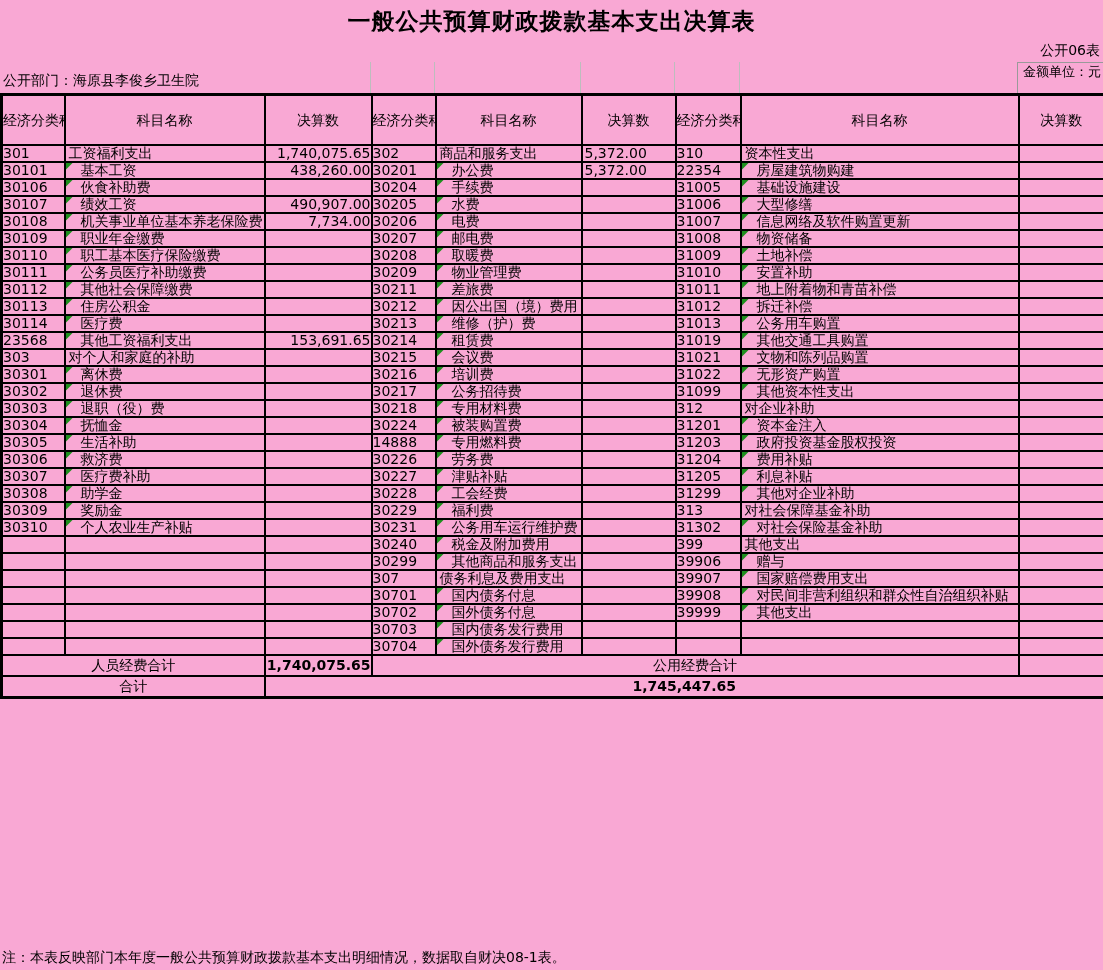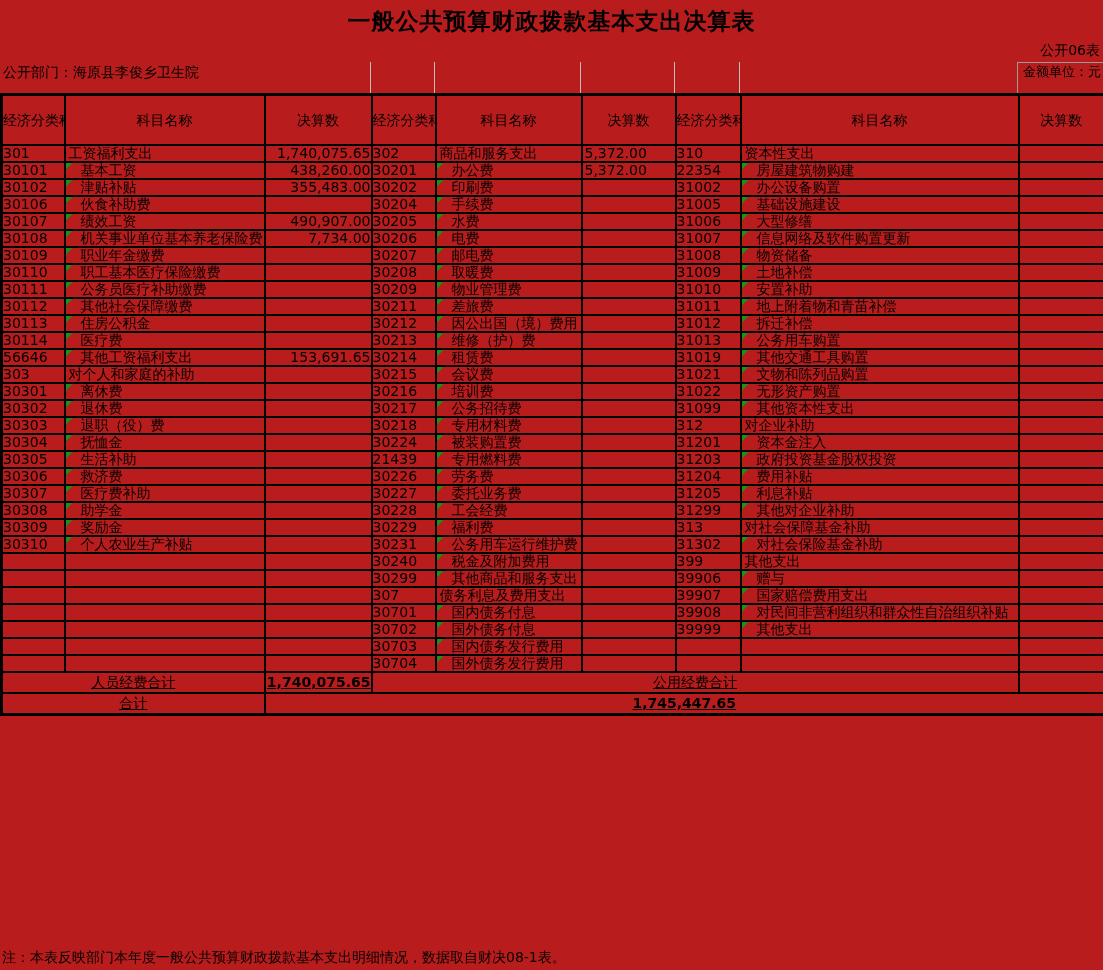--- a/index.html
+++ b/index.html
@@ -1,41 +1,41 @@
 <!DOCTYPE html>
 <html><head>
 <meta charset="utf-8">
 <style>
   html,body{margin:0;padding:0;background:#fff;}
-  .page{position:relative;width:1103px;height:970px;background:#b91c1c;color:#000;
+  .page{position:relative;width:1103px;height:970px;background:#f9a8d4;color:#000;
         font-family:"DejaVu Sans","Liberation Sans",sans-serif;overflow:hidden;}
   .title{position:absolute;top:6px;left:0;width:100%;text-align:center;
          font-size:23px;font-weight:bold;letter-spacing:1px;}
   .sheet-label{position:absolute;top:42px;right:3px;font-size:14px;}
   .meta-band{position:absolute;top:60px;left:0;width:1103px;height:33px;}
   .gridline{position:absolute;top:2px;bottom:0;width:1px;background:#bdbdbd;}
-  .department{position:absolute;left:3px;top:4px;font-size:14px;}
+  .department{position:absolute;left:3px;top:12px;font-size:14px;}
   .unit-box{position:absolute;left:1017px;top:2px;width:86px;height:31px;box-sizing:border-box;
             border-top:1px solid #9a9a9a;border-left:1px solid #9a9a9a;
             font-size:13px;line-height:15px;text-align:right;padding:1px 2px 0 0;}
   table.fin{position:absolute;top:93px;left:0;width:1103px;border-collapse:collapse;
             table-layout:fixed;border:3px solid #000;}
   table.fin td{border:2px solid #000;padding:0;font-size:14px;line-height:15px;
                overflow:hidden;white-space:nowrap;vertical-align:middle;}
   td.hd{text-align:center;height:48px;}
   td.hd-code{white-space:normal;line-height:17px;}
   tr.body-row{height:17px;}
   td.code{padding-left:3px;}
   td.name{position:relative;}
   td.name.l1{padding-left:3px;margin-top:16px;}
   td.name.l2{padding-left:15px;}
   td.val{text-align:right;padding-right:3px;}
   td.val.left{text-align:left;padding-left:2px;padding-right:12px;}
   td.gl{border-left:3px solid #000;}
-  tfoot td{border-top:3px solid #000;text-decoration:underline;}
+  tfoot td{border-top:3px solid #000;}
   tr.sum{height:21px;}
   .sum-label{text-align:center;}
   .bold{font-weight:bold;}
   .center{text-align:center;}
   .marker{position:absolute;left:0;top:0;width:7px;height:7px;
           clip-path:polygon(0 0,100% 0,0 100%);}
   .note{position:absolute;top:949px;left:2px;font-size:14px;}
 </style>
 </head>
 <body>
@@ -96,31 +96,20 @@
           <td class="name l2"><span class="marker" style="background: rgb(30, 143, 30);"></span><span>基本工资</span></td>
           <td class="val">438,260.00</td>
           <td class="code gl">30201</td>
           <td class="name l2"><span class="marker" style="background: rgb(30, 143, 30);"></span><span>办公费</span></td>
           <td class="val left">5,372.00</td>
           <td class="code gl">22354</td>
           <td class="name l2"><span class="marker" style="background: rgb(30, 143, 30);"></span><span>房屋建筑物购建</span></td>
           <td class="val"></td>
         </tr>
         <tr class="body-row">
-          <td class="code">30102</td>
-          <td class="name l2"><span class="marker" style="background: rgb(30, 143, 30);"></span><span>津贴补贴</span></td>
-          <td class="val">355,483.00</td>
-          <td class="code gl">30202</td>
-          <td class="name l2"><span class="marker" style="background: rgb(30, 143, 30);"></span><span>印刷费</span></td>
-          <td class="val"></td>
-          <td class="code gl">31002</td>
-          <td class="name l2"><span class="marker" style="background: rgb(30, 143, 30);"></span><span>办公设备购置</span></td>
-          <td class="val"></td>
-        </tr>
-        <tr class="body-row">
           <td class="code">30106</td>
           <td class="name l2"><span class="marker" style="background: rgb(30, 143, 30);"></span><span>伙食补助费</span></td>
           <td class="val"></td>
           <td class="code gl">30204</td>
           <td class="name l2"><span class="marker" style="background: rgb(30, 143, 30);"></span><span>手续费</span></td>
           <td class="val"></td>
           <td class="code gl">31005</td>
           <td class="name l2"><span class="marker" style="background: rgb(30, 143, 30);"></span><span>基础设施建设</span></td>
           <td class="val"></td>
         </tr>
@@ -206,21 +195,21 @@
           <td class="name l2"><span class="marker" style="background: rgb(30, 143, 30);"></span><span>医疗费</span></td>
           <td class="val"></td>
           <td class="code gl">30213</td>
           <td class="name l2"><span class="marker" style="background: rgb(30, 143, 30);"></span><span>维修（护）费</span></td>
           <td class="val"></td>
           <td class="code gl">31013</td>
           <td class="name l2"><span class="marker" style="background: rgb(30, 143, 30);"></span><span>公务用车购置</span></td>
           <td class="val"></td>
         </tr>
         <tr class="body-row">
-          <td class="code">56646</td>
+          <td class="code">23568</td>
           <td class="name l2"><span class="marker" style="background: rgb(30, 143, 30);"></span><span>其他工资福利支出</span></td>
           <td class="val">153,691.65</td>
           <td class="code gl">30214</td>
           <td class="name l2"><span class="marker" style="background: rgb(30, 143, 30);"></span><span>租赁费</span></td>
           <td class="val"></td>
           <td class="code gl">31019</td>
           <td class="name l2"><span class="marker" style="background: rgb(30, 143, 30);"></span><span>其他交通工具购置</span></td>
           <td class="val"></td>
         </tr>
         <tr class="body-row">
@@ -275,21 +264,21 @@
           <td class="name l2"><span class="marker" style="background: rgb(30, 143, 30);"></span><span>被装购置费</span></td>
           <td class="val"></td>
           <td class="code gl">31201</td>
           <td class="name l2"><span class="marker" style="background: rgb(30, 143, 30);"></span><span>资本金注入</span></td>
           <td class="val"></td>
         </tr>
         <tr class="body-row">
           <td class="code">30305</td>
           <td class="name l2"><span class="marker" style="background: rgb(30, 143, 30);"></span><span>生活补助</span></td>
           <td class="val"></td>
-          <td class="code gl">21439</td>
+          <td class="code gl">14888</td>
           <td class="name l2"><span class="marker" style="background: rgb(30, 143, 30);"></span><span>专用燃料费</span></td>
           <td class="val"></td>
           <td class="code gl">31203</td>
           <td class="name l2"><span class="marker" style="background: rgb(30, 143, 30);"></span><span>政府投资基金股权投资</span></td>
           <td class="val"></td>
         </tr>
         <tr class="body-row">
           <td class="code">30306</td>
           <td class="name l2"><span class="marker" style="background: rgb(30, 143, 30);"></span><span>救济费</span></td>
           <td class="val"></td>
@@ -298,21 +287,21 @@
           <td class="val"></td>
           <td class="code gl">31204</td>
           <td class="name l2"><span class="marker" style="background: rgb(30, 143, 30);"></span><span>费用补贴</span></td>
           <td class="val"></td>
         </tr>
         <tr class="body-row">
           <td class="code">30307</td>
           <td class="name l2"><span class="marker" style="background: rgb(30, 143, 30);"></span><span>医疗费补助</span></td>
           <td class="val"></td>
           <td class="code gl">30227</td>
-          <td class="name l2"><span class="marker" style="background: rgb(30, 143, 30);"></span><span>委托业务费</span></td>
+          <td class="name l2"><span class="marker" style="background: rgb(30, 143, 30);"></span><span>津贴补贴</span></td>
           <td class="val"></td>
           <td class="code gl">31205</td>
           <td class="name l2"><span class="marker" style="background: rgb(30, 143, 30);"></span><span>利息补贴</span></td>
           <td class="val"></td>
         </tr>
         <tr class="body-row">
           <td class="code">30308</td>
           <td class="name l2"><span class="marker" style="background: rgb(30, 143, 30);"></span><span>助学金</span></td>
           <td class="val"></td>
           <td class="code gl">30228</td>

